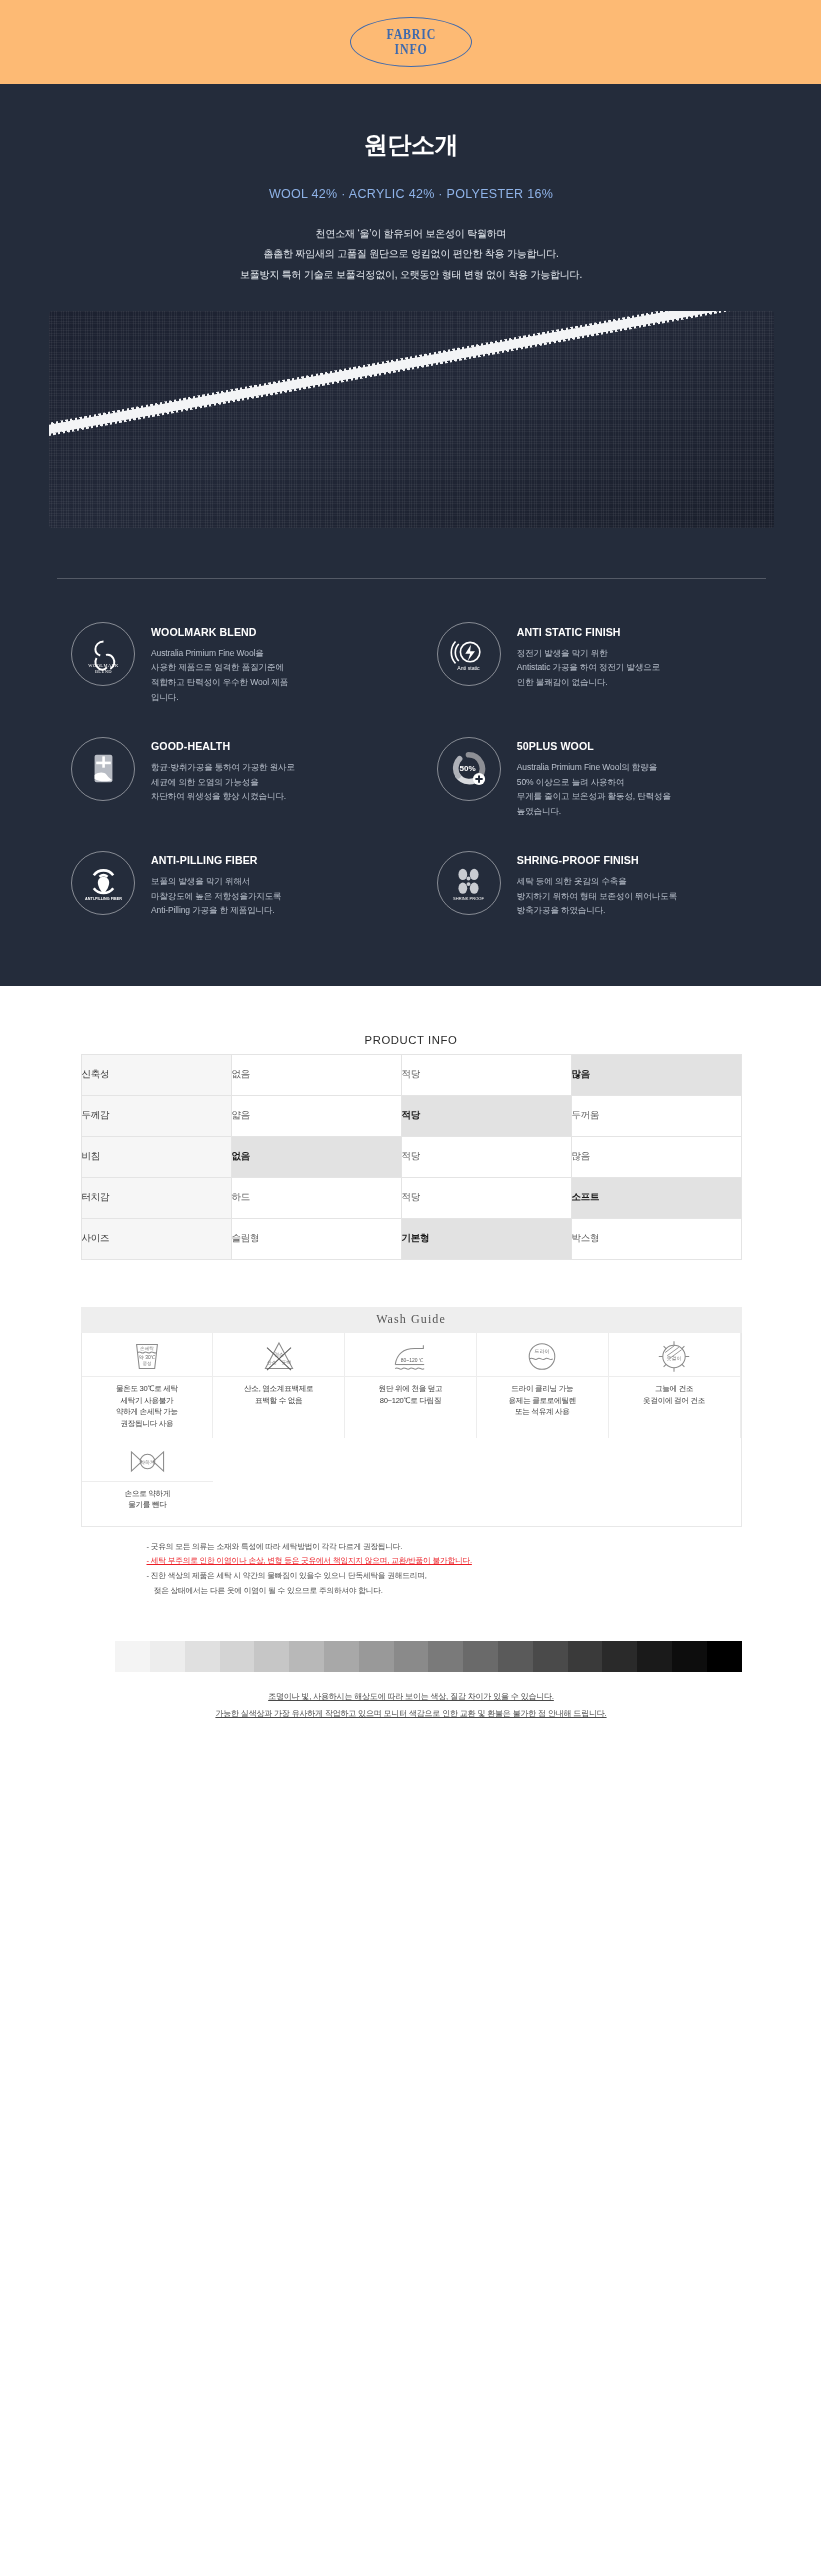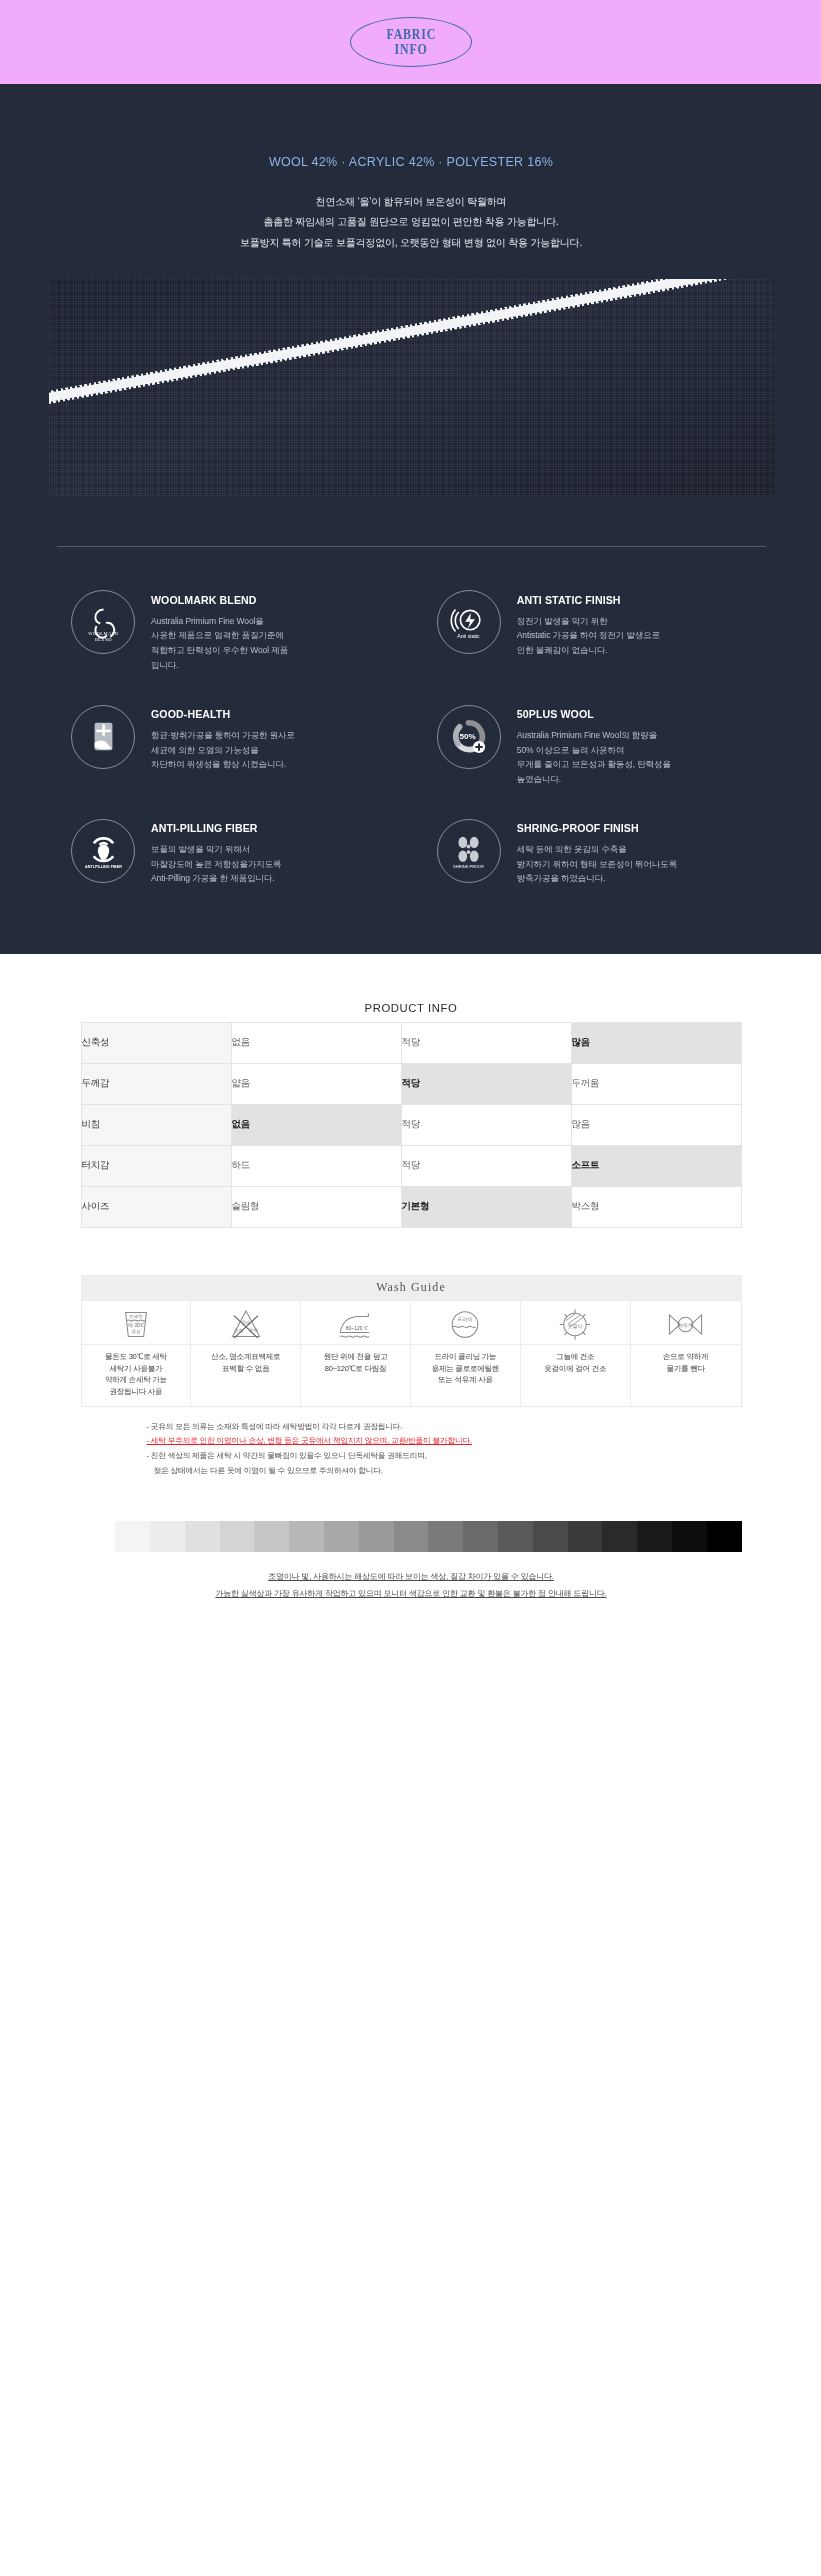--- a/index.html
+++ b/index.html
@@ -7,21 +7,21 @@
     width:822px;
     background:#ffffff;
     font-family:"Liberation Sans", sans-serif;
     -webkit-font-smoothing:antialiased;
   }
   body { width:822px; height:2576px; overflow:hidden; position:relative; }
 
   
   .header {
     height:84px;
-    background:#f0abfc;
+    background:#fdba74;
     display:flex;
     align-items:center;
     justify-content:center;
   }
   .badge-oval {
     width:122px; height:50px;
     border:1.6px solid #3f6aad;
     border-radius:50%;
     display:flex; flex-direction:column;
     align-items:center; justify-content:center;
@@ -174,21 +174,21 @@
     background:#eeeeee;
     height:26px;
     display:flex; align-items:center; justify-content:center;
     font-family:"Liberation Serif", serif;
     font-size:12px;
     color:#555555;
     letter-spacing:1.1px;
   }
   .wash-grid {
     display:grid;
-    grid-template-columns:repeat(6,1fr);
+    grid-template-columns:repeat(5,1fr);
     border:0.8px solid #e8e8e8;
     border-top:none;
   }
   .wcell { border-right:0.8px solid #ededed; }
   .wcell:last-child { border-right:none; }
   .wicon {
     height:43px;
     display:flex; align-items:center; justify-content:center;
     padding-top:4.8px;
   }
@@ -251,20 +251,21 @@
 <body>
 
 <div class="header">
   <div class="badge-oval">
     <span>FABRIC</span>
     <span>INFO</span>
   </div>
 </div>
 
 <div class="dark">
+  <div class="sec-title">원단소개</div>
   <div class="comp">WOOL 42%  ·  ACRYLIC 42%  ·  POLYESTER 16%</div>
   <div class="desc">
     <div>천연소재 ‘울’이 함유되어 보온성이 탁월하며</div>
     <div>촘촘한 짜임새의 고품질 원단으로 엉킴없이 편안한 착용 가능합니다.</div>
     <div>보풀방지 특허 기술로 보풀걱정없이, 오랫동안 형태 변형 없이 착용 가능합니다.</div>
   </div>
 
   <div class="photo-wrap">
     <div class="photo">
       <div class="stripe"></div>

